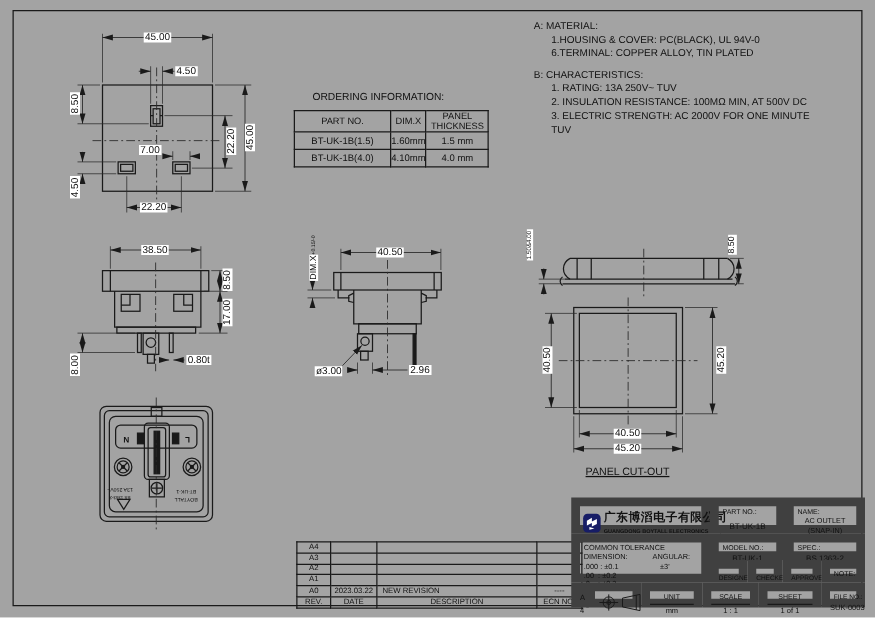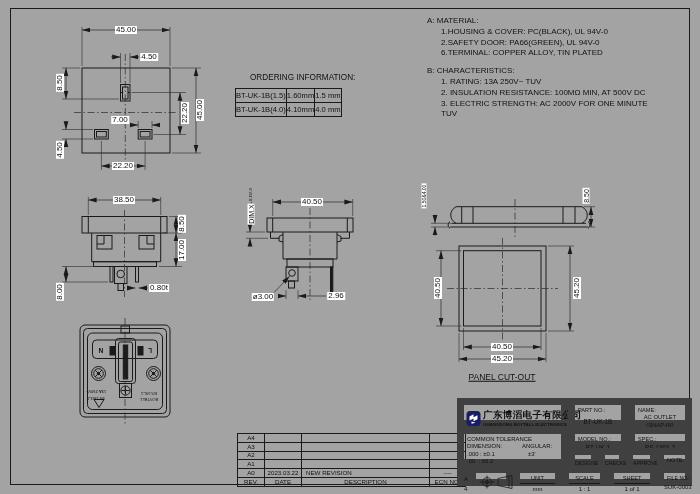--- a/index.html
+++ b/index.html
@@ -298,32 +298,39 @@
       <span class="dim-label" style="left: 150px; top: 349.5px; transform: translate(-50%, -50%) rotate(180deg); font-size: 6.5px; font-weight: bold;">L</span>
       <span class="dim-label" style="left: 96px; top: 391px; transform: translate(-50%, -50%) rotate(180deg); font-size: 4.2px;">13A 250V~</span>
       <span class="dim-label" style="left: 96px; top: 396.5px; transform: translate(-50%, -50%) rotate(180deg); font-size: 3.6px;">BS 1363-2</span>
       <span class="dim-label" style="left: 149px; top: 393px; transform: translate(-50%, -50%) rotate(180deg); font-size: 4.2px;">BT-UK-1</span>
       <span class="dim-label" style="left: 149px; top: 398.5px; transform: translate(-50%, -50%) rotate(180deg); font-size: 4.2px;">BOYTALL</span>
     </div>
 
   <div class="spec">
     <div>A:  MATERIAL:</div>
     <div class="item">1.HOUSING &amp; COVER: PC(BLACK), UL 94V-0</div>
-    <div class="item">2.SAFETY DOOR: PA66(GREEN), UL 94V-0</div>
     <div class="item">6.TERMINAL: COPPER ALLOY, TIN PLATED</div>
     <div class="sec">B:  CHARACTERISTICS:</div>
     <div class="item">1. RATING: 13A 250V~ TUV</div>
     <div class="item">2. INSULATION RESISTANCE: 100MΩ MIN, AT 500V DC</div>
     <div class="item">3. ELECTRIC STRENGTH: AC 2000V FOR ONE MINUTE</div>
     <div class="item">TUV</div>
   </div>
 
   <div class="ordering-title">ORDERING INFORMATION:</div>
   <table class="ordering">
     <tbody>
+        <tr>
+      <td style="width:76px;height:16px" class="hdr">PART NO.</td>
+      <td style="width:26px" class="hdr">DIM.X</td>
+      <td style="width:49px" class="hdr">
+        <div>PANEL</div>
+        <div>THICKNESS</div>
+      </td>
+    </tr>
     <tr>
       <td style="height:13px">BT-UK-1B(1.5)</td>
       <td>1.60mm</td>
       <td>1.5 mm</td>
     </tr>
     <tr>
       <td style="height:13px">BT-UK-1B(4.0)</td>
       <td>4.10mm</td>
       <td>4.0 mm</td>
     </tr>

